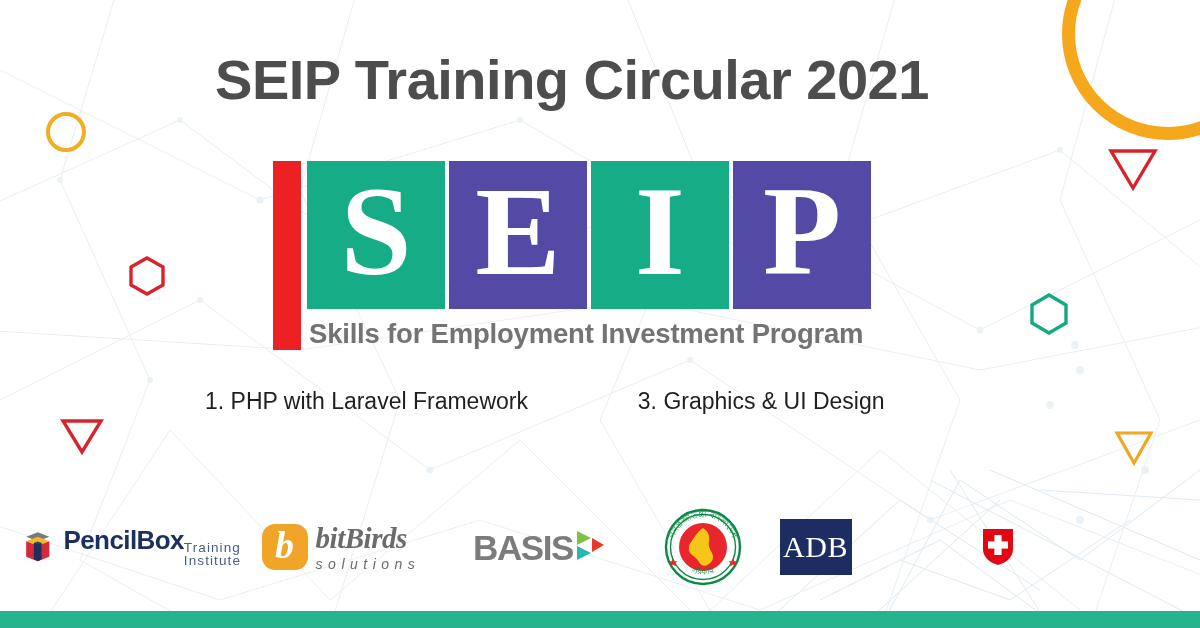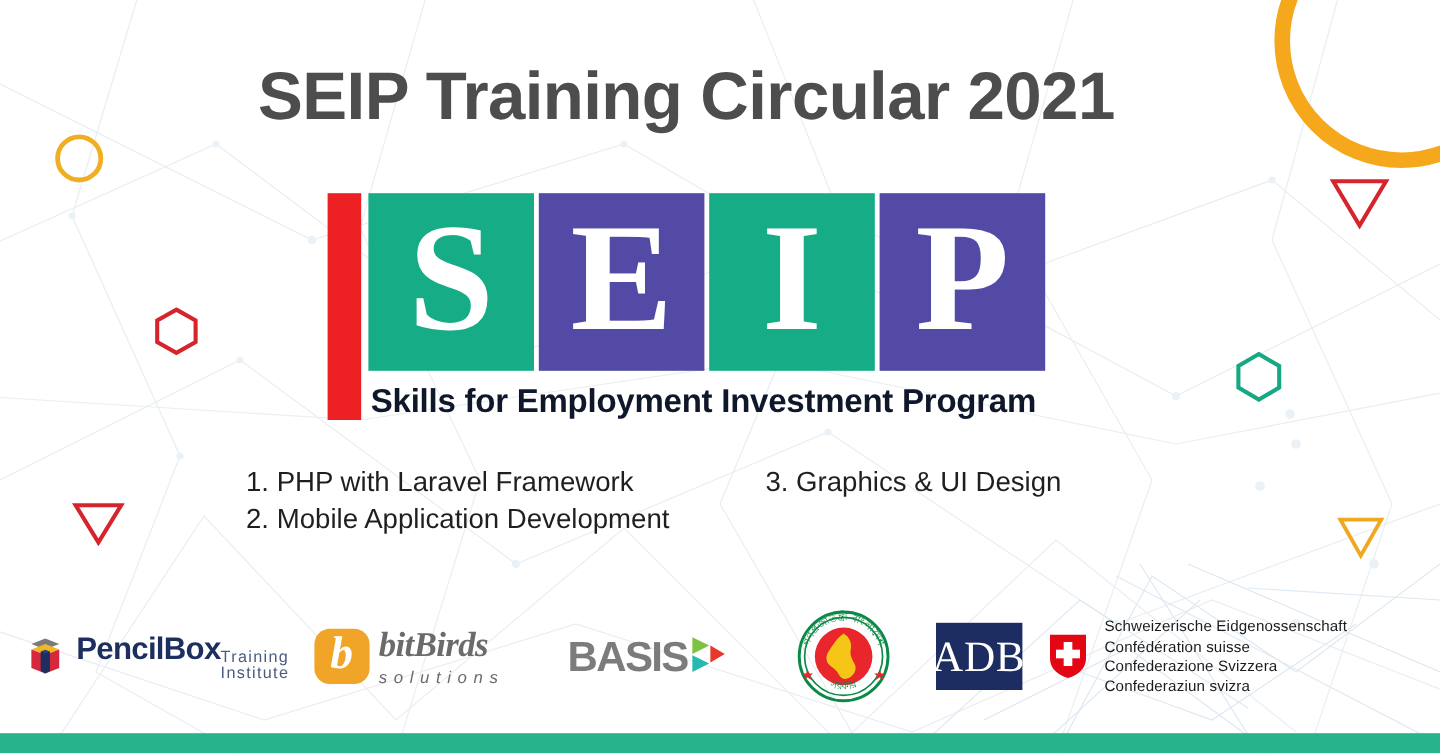--- a/index.html
+++ b/index.html
@@ -109,21 +109,21 @@
     padding-bottom: 8px;
   }
   .seip-tile.teal   { background: #15ac86; }
   .seip-tile.purple { background: #524aa4; }
 
   .seip-tagline {
     padding-left: 8px;
     padding-top: 9px;
     font-size: 27.5px;
     font-weight: bold;
-    color: #0f172a;
+    color: #737373;
     letter-spacing: -0.2px;
     white-space: nowrap;
     font-family: "Liberation Sans", sans-serif;
   }
 
   
   .courses {
     position: absolute;
     top: 386px;
     left: 205px;
@@ -229,21 +229,21 @@
 
   
   .p-bdgov { width: 110px; }
   
   .p-adb { width: 115px; }
   .adb-box {
     width: 72px; height: 56px;
     background: #1e2d61;
     display: flex; align-items: center; justify-content: center;
     font-family: "Liberation Serif", serif;
-    font-size: 36px;
+    font-size: 30px;
     color: #ffffff;
     letter-spacing: 0.5px;
   }
 
   
   .p-swiss { width: 250px; gap: 13px; }
   .swiss-text { display: flex; flex-direction: column; }
   .swiss-line {
     font-size: 12.6px;
     color: #1a1a1a;
@@ -350,21 +350,20 @@
           <div class="seip-tile teal">I</div>
           <div class="seip-tile purple">P</div>
         </div>
         <div class="seip-tagline">Skills for Employment Investment Program</div>
       </div>
     </div>
 
     <div class="courses">
       <div class="course-col">
         <div class="course-line">1. PHP with Laravel Framework</div>
-        <div class="course-line">2. Mobile Application Development</div>
       </div>
       <div class="course-col right">
         <div class="course-line">3. Graphics &amp; UI Design</div>
       </div>
     </div>
 
     <div class="partners">
 
       <div class="partner p-pencilbox">
         <svg width="52" height="50" viewBox="0 0 52 50">
@@ -422,26 +421,20 @@
       <div class="partner p-adb">
         <div class="adb-box">ADB</div>
       </div>
 
       <div class="partner p-swiss">
         <svg width="34" height="40" viewBox="0 0 34 40">
           <path d="M2 2 H32 V22 C32 31 24 36 17 38 C10 36 2 31 2 22 Z" fill="#e30613"></path>
           <rect x="13.4" y="8" width="7.2" height="20" fill="#ffffff"></rect>
           <rect x="7" y="14.4" width="20" height="7.2" fill="#ffffff"></rect>
         </svg>
-        <div class="swiss-text">
-          <div class="swiss-line">Schweizerische Eidgenossenschaft</div>
-          <div class="swiss-line">Confédération suisse</div>
-          <div class="swiss-line">Confederazione Svizzera</div>
-          <div class="swiss-line">Confederaziun svizra</div>
-        </div>
       </div>
 
     </div>
 
   </div>
 
   <div class="bottom-bar"></div>
 </div>
 
 </body></html>

